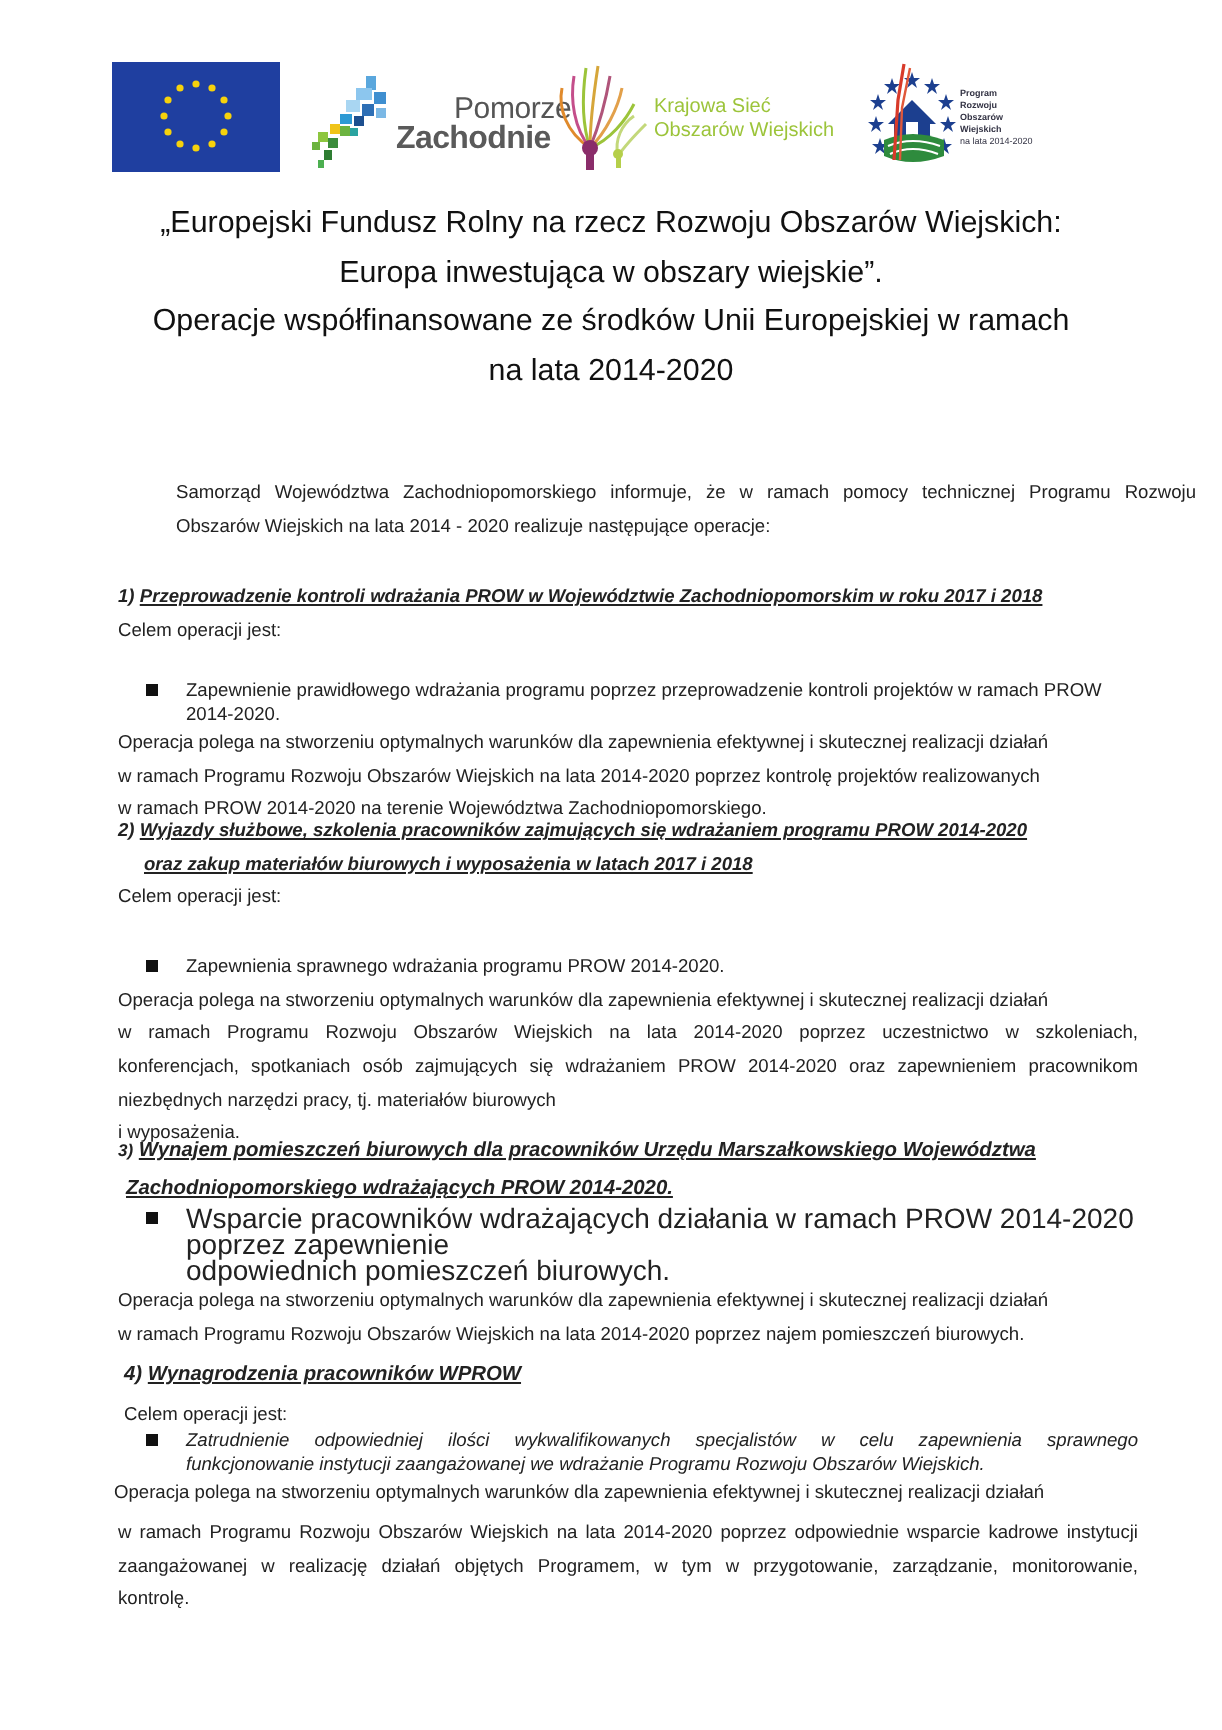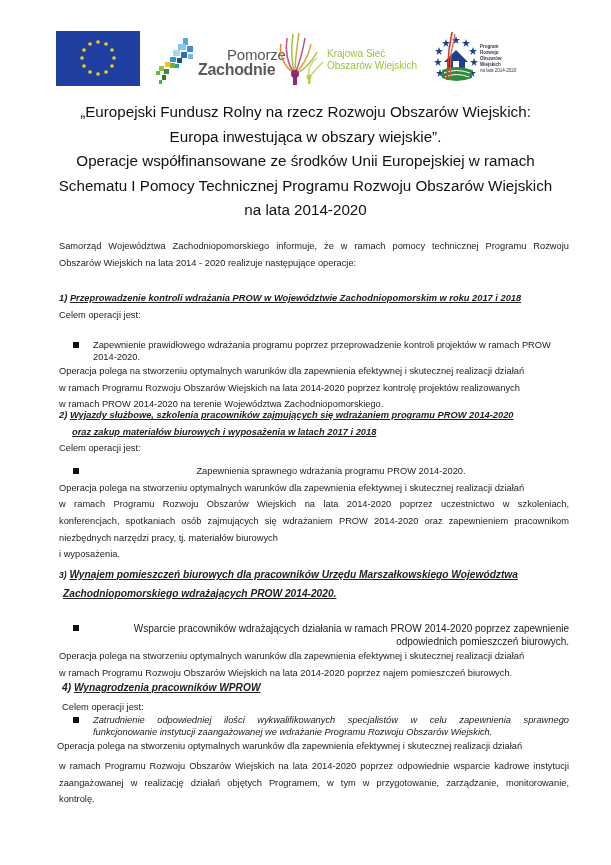--- a/index.html
+++ b/index.html
@@ -126,25 +126,24 @@
       <div>Wiejskich</div>
       <div class="y">na lata 2014-2020</div>
     </div>
   </div>
 </div>
 
 <div class="title">
   <div>„Europejski Fundusz Rolny na rzecz Rozwoju Obszarów Wiejskich:</div>
   <div>Europa inwestująca w obszary wiejskie”.</div>
   <div>Operacje współfinansowane ze środków Unii Europejskiej w ramach</div>
-  <div>Schematu I Pomocy Technicznej Programu Rozwoju Obszarów Wiejskich</div>
   <div>na lata 2014-2020</div>
 </div>
 
-<div class="body" style="top:238px;">
+<div class="body" style="top:238px;margin-left:29px;">
   <div class="justify">Samorząd Województwa Zachodniopomorskiego informuje, że w ramach pomocy technicznej Programu Rozwoju</div>
   <div>Obszarów  Wiejskich na lata 2014 - 2020 realizuje następujące operacje:</div>
 </div>
 
 <div class="body" style="top:290px;">
   <div class="head line"><span>1)</span> <u>Przeprowadzenie kontroli wdrażania PROW w Województwie Zachodniopomorskim w roku 2017 i 2018</u></div>
   <div>Celem operacji jest:</div>
   <div class="bullet" style="margin-top:16px;">
     <span class="sq"></span>
     <div>Zapewnienie prawidłowego wdrażania programu poprzez przeprowadzenie kontroli projektów w ramach PROW</div>
@@ -152,35 +151,35 @@
   </div>
   <div class="line">Operacja polega na stworzeniu optymalnych warunków dla zapewnienia efektywnej i skutecznej realizacji działań</div>
   <div class="line">w ramach Programu Rozwoju Obszarów Wiejskich na lata 2014-2020 poprzez kontrolę projektów realizowanych</div>
   <div class="line">w ramach PROW 2014-2020 na terenie Województwa Zachodniopomorskiego.</div>
 </div>
 
 <div class="body" style="top:407px;">
   <div class="head line"><span>2)</span> <u>Wyjazdy służbowe, szkolenia pracowników zajmujących się wdrażaniem programu PROW 2014-2020 </u></div>
   <div class="head line" style="padding-left:13px;"><u>oraz zakup materiałów biurowych i wyposażenia w latach 2017 i 2018</u></div>
   <div>Celem operacji jest:</div>
-  <div class="bullet" style="margin-top:8px;margin-bottom:3px;text-align:center;">
+  <div class="bullet" style="margin-top:20px;margin-bottom:3px;">
     <span class="sq"></span>
     <div>Zapewnienia sprawnego wdrażania programu PROW 2014-2020.</div>
   </div>
   <div class="line">Operacja polega na stworzeniu optymalnych warunków dla zapewnienia efektywnej i skutecznej realizacji działań</div>
   <div class="justify">w ramach Programu Rozwoju Obszarów Wiejskich na lata 2014-2020 poprzez uczestnictwo w szkoleniach,</div>
   <div class="justify">konferencjach, spotkaniach osób zajmujących się  wdrażaniem PROW 2014-2020 oraz zapewnieniem pracownikom</div>
   <div class="line">niezbędnych narzędzi pracy, tj. materiałów biurowych</div>
   <div class="line">i wyposażenia.</div>
 </div>
 
 <div class="body" style="top:567px;">
   <div class="head line" style="font-size:10.2px;"><span style="font-size:8.5px">3)</span> <u>Wynajem pomieszczeń biurowych dla pracowników Urzędu Marszałkowskiego Województwa</u></div>
   <div class="head line" style="font-size:10.2px;padding-left:4px;margin-top:2px;"><u> Zachodniopomorskiego wdrażających PROW 2014-2020.</u></div>
-  <div class="bullet" style="font-size:10px;line-height:13px;margin-top:20px;text-align:right;">
+  <div class="bullet" style="font-size:14px;line-height:13px;margin-top:0;">
     <span class="sq"></span>
     <div>Wsparcie pracowników wdrażających działania w ramach PROW 2014-2020 poprzez zapewnienie</div>
     <div>odpowiednich pomieszczeń biurowych.</div>
   </div>
   <div class="line">Operacja polega na stworzeniu optymalnych warunków dla zapewnienia efektywnej i skutecznej realizacji działań</div>
   <div class="line">w ramach Programu Rozwoju Obszarów Wiejskich na lata 2014-2020 poprzez najem pomieszczeń biurowych.</div>
 </div>
 
 <div class="body" style="top:680px;">
   <div class="head line" style="font-size:10.2px;padding-left:3px;"><span>4)</span> <u>Wynagrodzenia pracowników WPROW</u></div>

